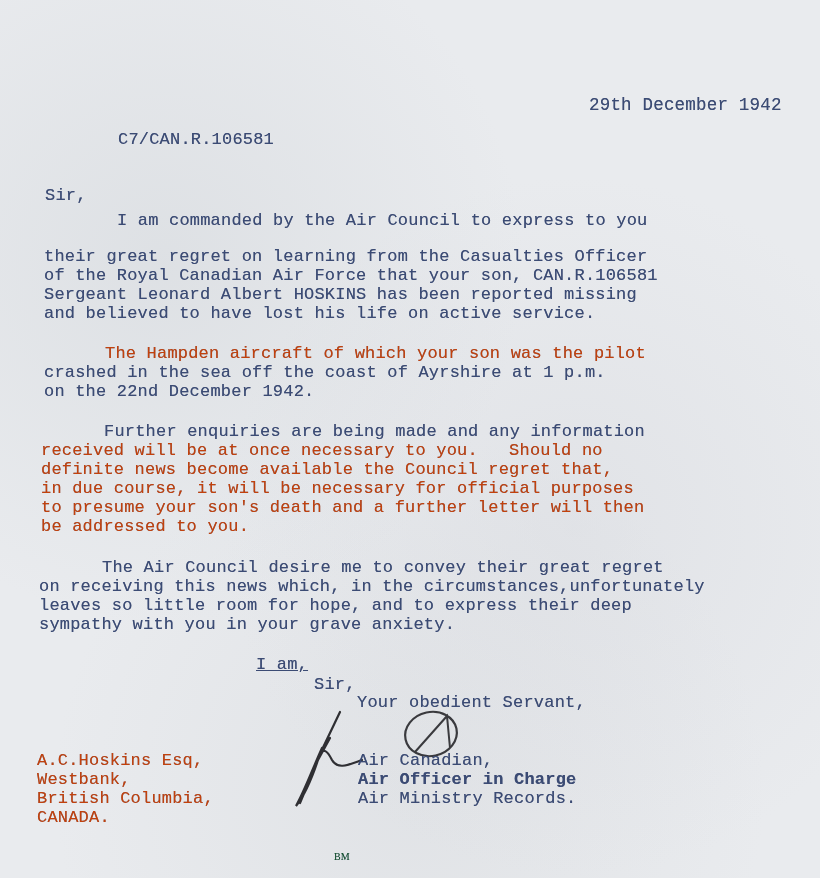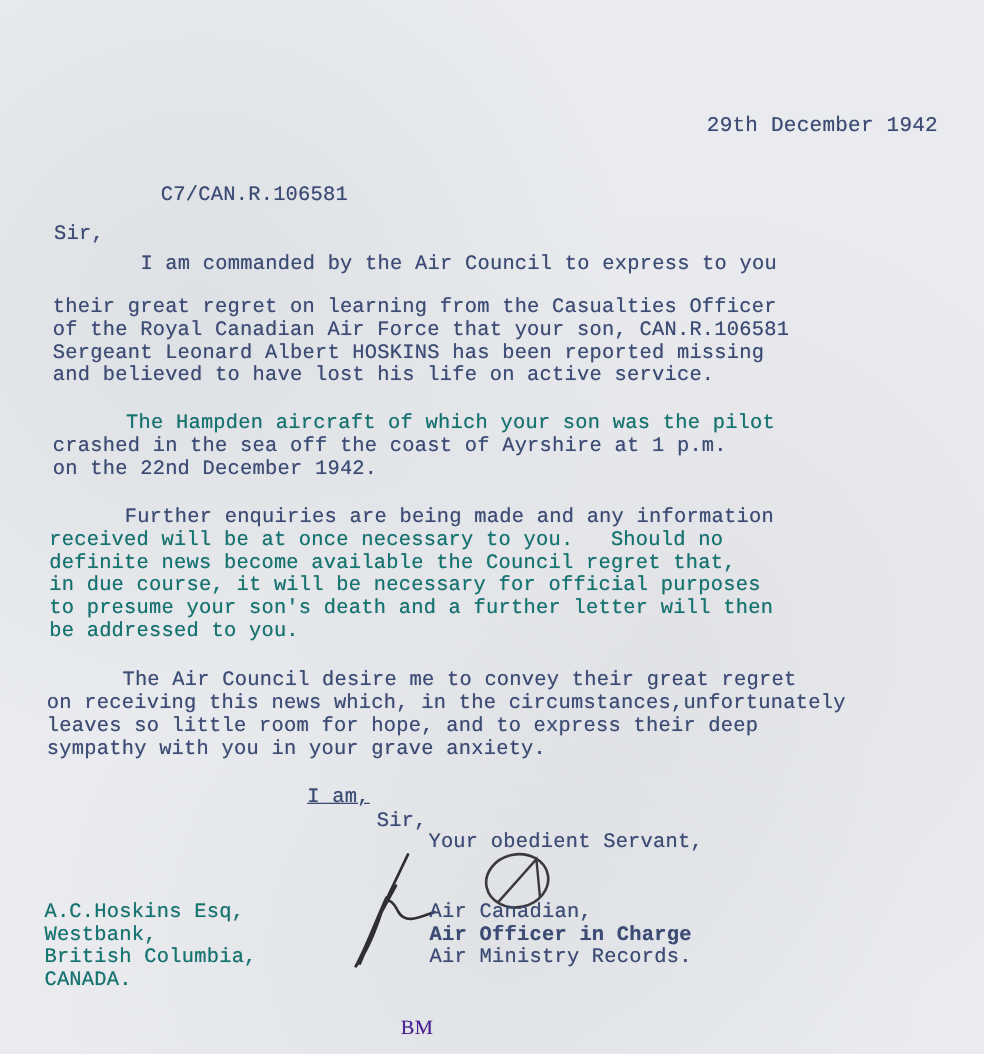--- a/index.html
+++ b/index.html
@@ -16,30 +16,30 @@
     }
     .t {
       position: absolute;
       white-space: pre;
       font-size: 17px;
       line-height: 18.5px;
       letter-spacing: 0.2px;
       color: #3b4b74;
       text-shadow: 0 0 0.6px rgba(40,55,100,0.55);
     }
-    .faint { color: #0f766e; }
+    .faint { color: #c2410c; }
     .sig svg { position: absolute; }
   </style>
 </head>
 <body>
 
 <div>
 
   <div class="t" style="left:589px; top:96px; font-size:17.5px;">29th December 1942</div>
-  <div class="t" style="left:134px; top:131px;margin-top:24px;">C7/CAN.R.106581</div>
+  <div class="t" style="left:118px; top:131px;">C7/CAN.R.106581</div>
   <div class="t" style="left:45px; top:187px;">Sir,</div>
 
   <div>
     <div class="t" style="left:117px; top:212px;">I am commanded by the Air Council to express to you</div>
     <div class="t" style="left:44px; top:248px;">their great regret on learning from the Casualties Officer</div>
     <div class="t" style="left:44px; top:267px;">of the Royal Canadian Air Force that your son, CAN.R.106581</div>
     <div class="t" style="left:44px; top:286px;">Sergeant Leonard Albert HOSKINS has been reported missing</div>
     <div class="t" style="left:44px; top:305px;">and believed to have lost his life on active service.</div>
   </div>
 
@@ -85,15 +85,15 @@
     <div class="t" style="left:358px; top:790px;">Air Ministry Records.</div>
   </div>
 
   <div>
     <div class="t faint" style="left:37px; top:752px;">A.C.Hoskins Esq,</div>
     <div class="t faint" style="left:37px; top:771px;">Westbank,</div>
     <div class="t faint" style="left:37px; top:790px;">British Columbia,</div>
     <div class="t faint" style="left:37px; top:809px;">CANADA.</div>
   </div>
 
-  <div class="t" style="left:334px; top:848px; font-family: 'Liberation Serif', serif; font-size:17px; color:#4c1d95;text-align:right;">BM</div>
+  <div class="t" style="left:334px; top:848px; font-family: 'Liberation Serif', serif; font-size:10px; color:#14532d;text-align:right;">BM</div>
 
 </div>
 
 </body></html>

